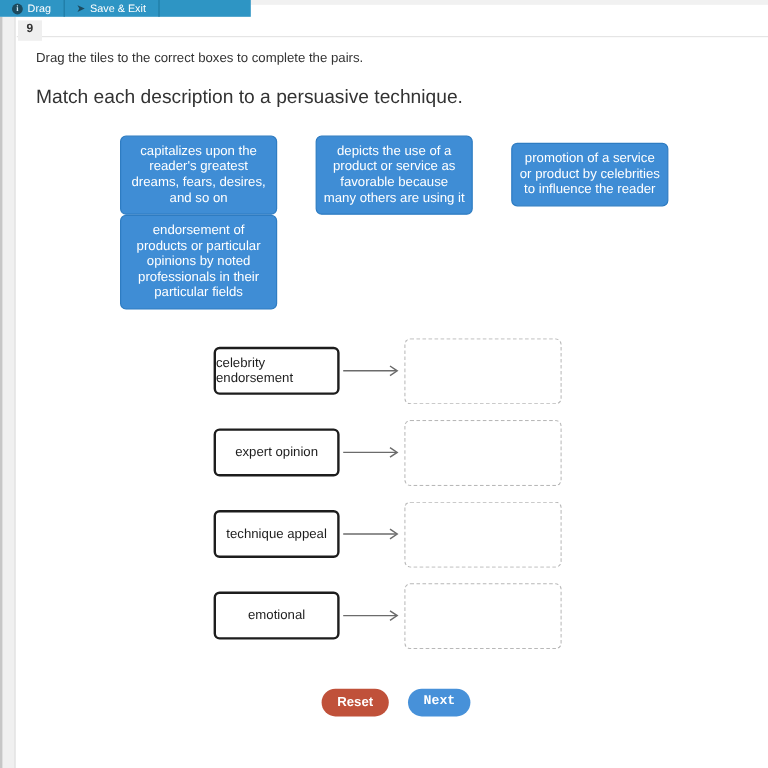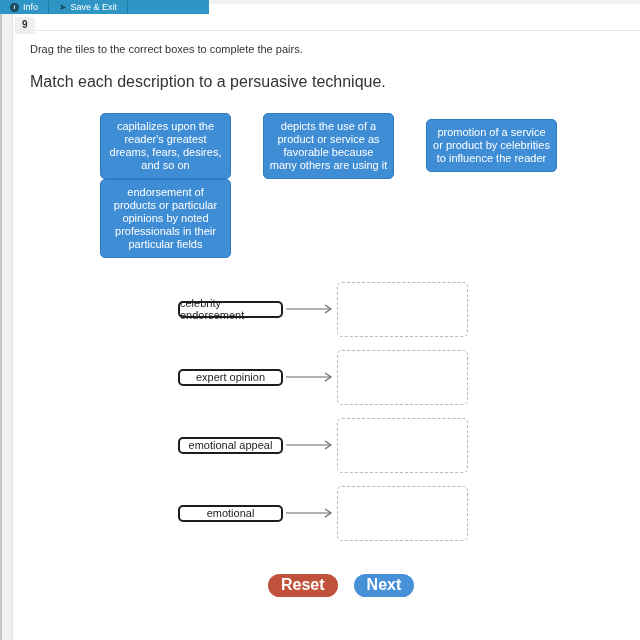--- a/index.html
+++ b/index.html
@@ -43,45 +43,45 @@
   .tiles-row2 { display:flex; margin:0 0 0 70px; }
   .tile { width:131px; min-height:50px; background:#3f8dd5; border:1px solid #2e7cc2;
           border-radius:5px; color:#fff; font-size:11px; line-height:1.18;
           text-align:center; padding:6px 5px; display:flex; align-items:center;
           justify-content:center; cursor:grab; }
 
   
   .pairs { margin-top:24px; }
   .pair-row { display:flex; align-items:center; margin:13px 0 0 148px; }
   .pair-row:first-child { margin-top:24px; }
-  .term-box { width:105px; height:17px; background:#fff; border:2px solid #1d1d1d;
+  .term-box { width:105px; height:40px; background:#fff; border:2px solid #1d1d1d;
               border-radius:5px; display:flex; align-items:center; justify-content:center;
               font-size:11px; color:#1d1d1d; }
   .arrow { width:52px; height:12px; margin:0 1px; flex:0 0 auto; }
   .drop-box { width:131px; height:55px; background:#fff; border:1px dashed #b8b8b8;
               border-radius:5px; }
 
   
   .actions { display:flex; gap:16px; margin:33px 0 0 238px; }
   .btn { height:23px; padding:0 13px; border-radius:12px; border:none; color:#fff;
-         font-size:16px; font-weight:bold; font-family:"Liberation Sans", sans-serif;
+         font-size:11px; font-weight:bold; font-family:"Liberation Sans", sans-serif;
          display:flex; align-items:center; cursor:pointer; }
   .btn-reset { background:#c0513a; }
-  .btn-next { background:#4791d9; }
+  .btn-next { background:#4791d9;font-family:Liberation Mono, monospace; }
 </style>
 </head>
 <body>
 
 <div class="page">
   <div class="top-bg"></div>
 
   <div class="topbar">
     <div class="tb-btn">
       <span class="info-glyph">i</span>
-      <span>Info</span>
+      <span>Drag</span>
     </div>
     <div class="tb-btn">
       <span class="signout-glyph">➤</span>
       <span>Save &amp; Exit</span>
     </div>
     <div class="tb-end-divider"></div>
   </div>
 
   <div class="left-rail"></div>
   <div class="left-rail-edge"></div>
@@ -117,21 +117,21 @@
       <div class="pair-row">
         <div class="term-box">expert opinion</div>
         <svg class="arrow" viewBox="0 0 52 12">
           <line x1="2" y1="6" x2="46" y2="6" stroke="#6b6b6b" stroke-width="1.2"></line>
           <path d="M41 2 L47 6 L41 10" fill="none" stroke="#6b6b6b" stroke-width="1.2"></path>
         </svg>
         <div class="drop-box"></div>
       </div>
 
       <div class="pair-row">
-        <div class="term-box">emotional appeal</div>
+        <div class="term-box">technique appeal</div>
         <svg class="arrow" viewBox="0 0 52 12">
           <line x1="2" y1="6" x2="46" y2="6" stroke="#6b6b6b" stroke-width="1.2"></line>
           <path d="M41 2 L47 6 L41 10" fill="none" stroke="#6b6b6b" stroke-width="1.2"></path>
         </svg>
         <div class="drop-box"></div>
       </div>
 
       <div class="pair-row">
         <div class="term-box">emotional</div>
         <svg class="arrow" viewBox="0 0 52 12">

